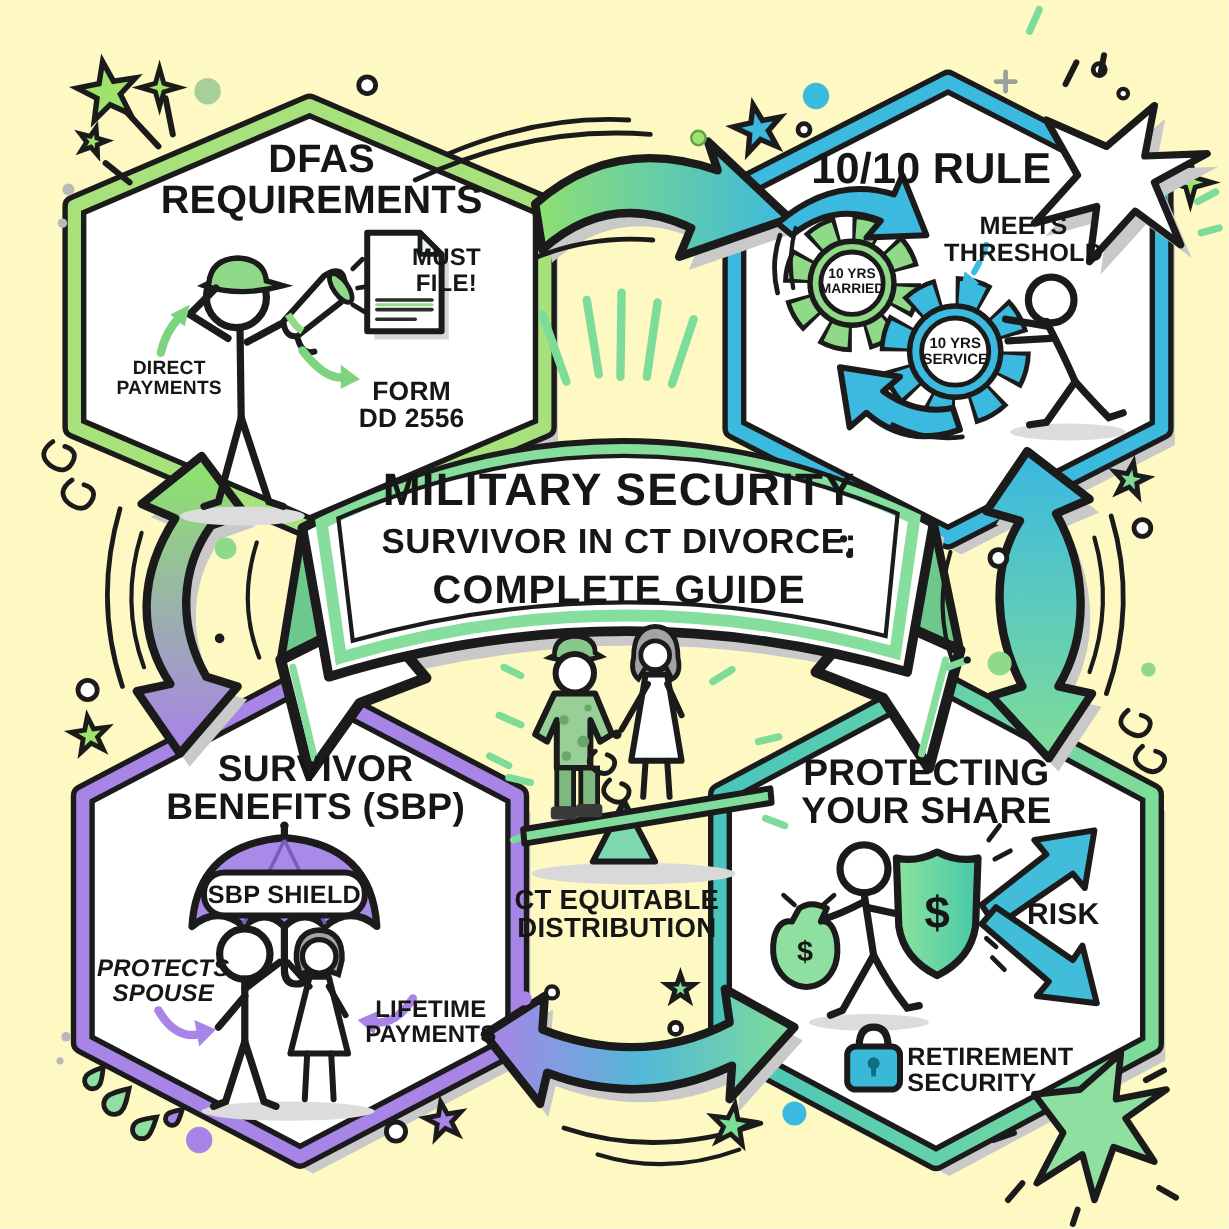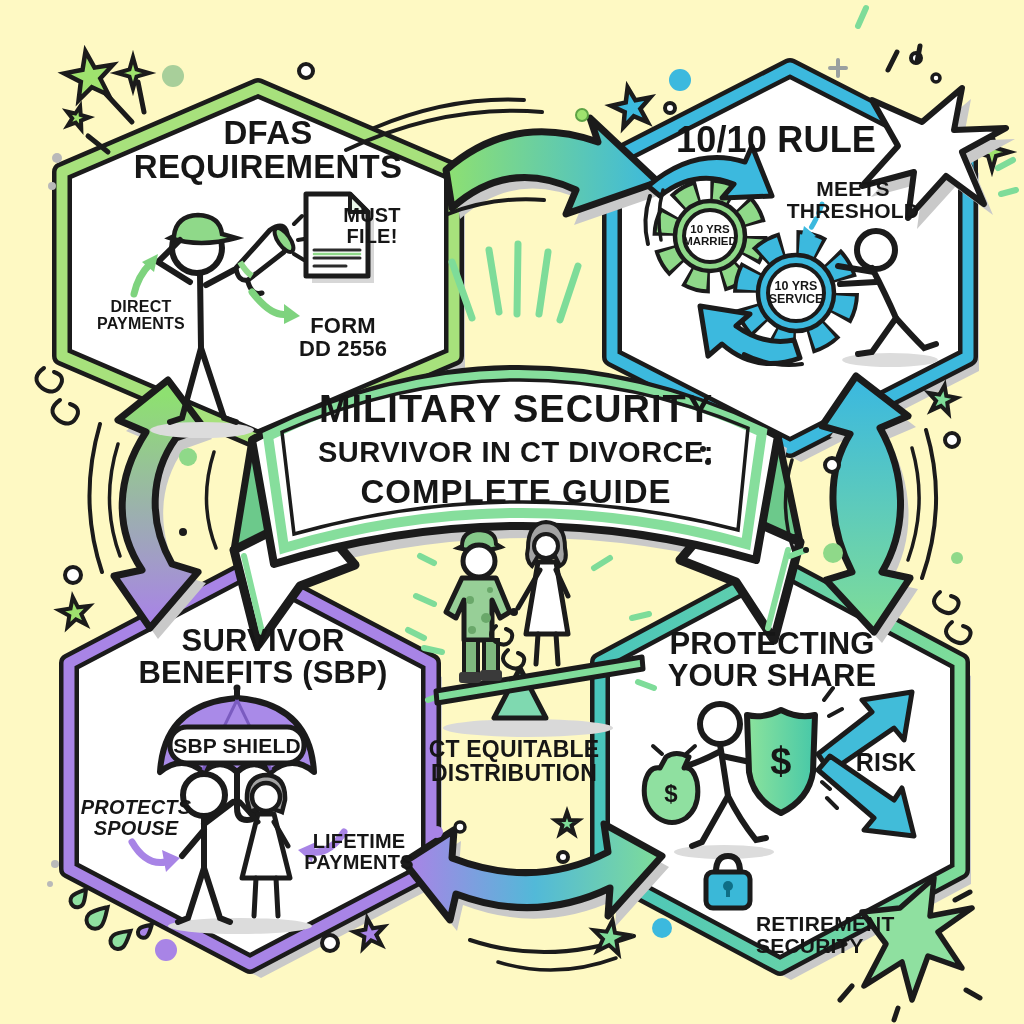--- a/index.html
+++ b/index.html
@@ -361,17 +361,17 @@
 BENEFITS (SBP)</div>
 <div class="label" style="left:237px;top:746px;font-size:21px;">SBP SHIELD</div>
 <div class="label" style="left:136px;top:818px;font-size:20px;font-style:italic;">PROTECTS
 SPOUSE</div>
 <div class="label" style="left:342px;top:852px;font-size:20px;margin-left:17px;">LIFETIME
 PAYMENTS</div>
 
 <div class="label" style="left:772px;top:660px;font-size:31px;">PROTECTING
 YOUR SHARE</div>
 <div class="label" style="left:886px;top:762px;font-size:25px;">RISK</div>
-<div class="label left" style="left:756px;top:892px;font-size:21px;margin-top:43px;">RETIREMENT
+<div class="label left" style="left:756px;top:892px;font-size:21px;">RETIREMENT
 SECURITY</div>
 <div class="label" style="left:671px;top:794px;font-size:24px;">$</div>
 <div class="label" style="left:781px;top:762px;font-size:38px;">$</div>
 </div>
 
 </body></html>

